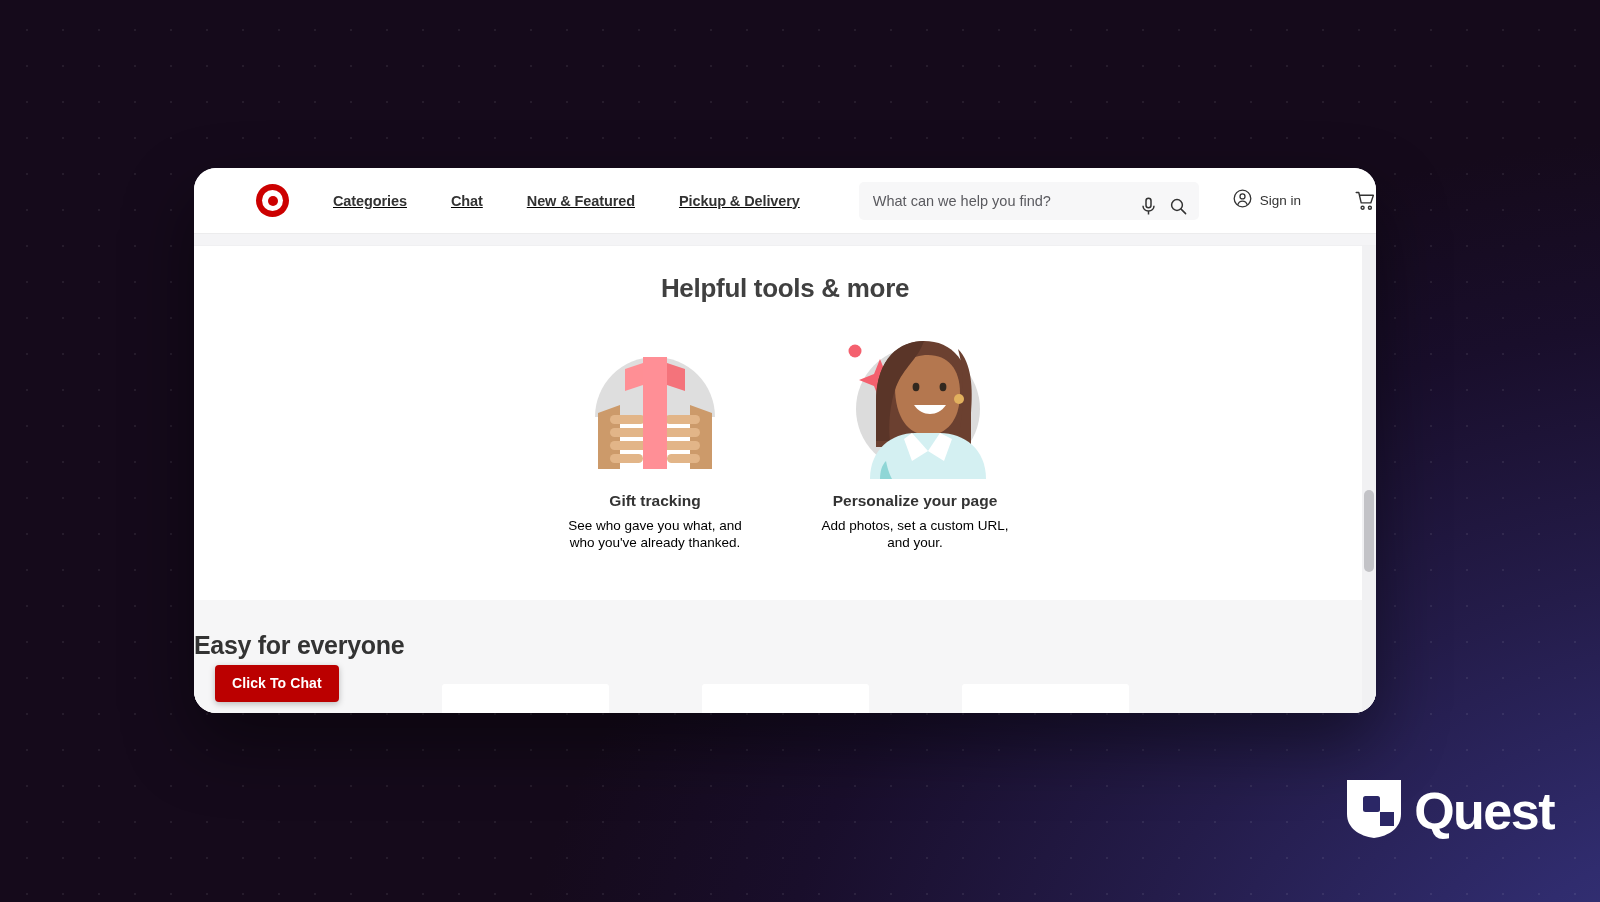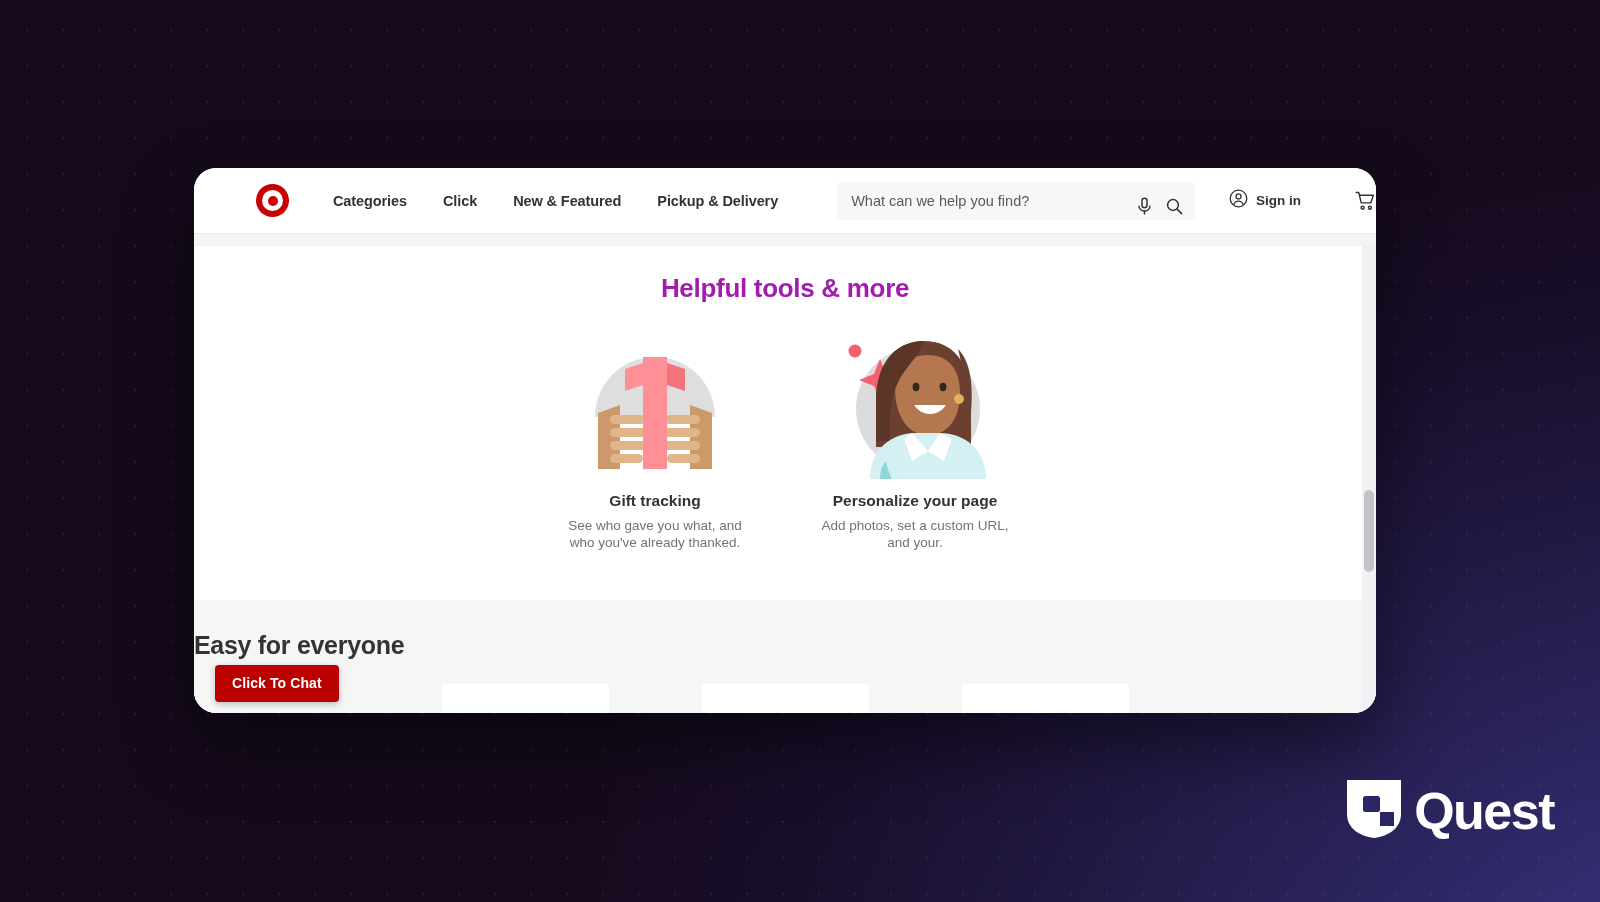--- a/index.html
+++ b/index.html
@@ -69,22 +69,23 @@
     background: #fff;
     display: flex; align-items: center; justify-content: center;
   }
   .target-logo .ring-dot {
     width: 10px; height: 10px; border-radius: 50%; background: #cc0000;
   }
 
   .main-nav {
     display: flex;
     align-items: center;
-    gap: 0;
+    gap: 8px;
     margin-left: 26px;
+    text-decoration: underline;
   }
   .nav-item {
     font-size: 14.5px;
     font-weight: bold;
     color: #333333;
     letter-spacing: -0.1px;
     padding: 8px 18px;
     white-space: nowrap;
     cursor: pointer;
   }
@@ -122,21 +123,21 @@
 
   .header-right {
     display: flex;
     align-items: center;
     margin-left: 34px;
     gap: 8px;
   }
   .signin-label {
     font-size: 13.5px;
     color: #333;
-    font-weight: bold;
+    font-weight: normal;
     white-space: nowrap;
   }
   .cart-btn { margin-left: 46px; display:flex; align-items:center; cursor: pointer; }
 
   
   .header-underbar {
     height: 13px;
     background: #f4f4f6;
     border-top: 1px solid #ececed;
     border-bottom: 1px solid #f0f0f2;
@@ -153,21 +154,21 @@
   .section-tools {
     background: #ffffff;
     padding-top: 27px;
     height: 354px;
   }
 
   .section-title {
     text-align: center;
     font-size: 26px;
     font-weight: bold;
-    color: #a21caf;
+    color: #404040;
     letter-spacing: -0.3px;
   }
 
   .cards-row {
     display: flex;
     justify-content: center;
     gap: 38px;
     margin-top: 25px;
   }
   .tool-card {
@@ -185,21 +186,21 @@
     margin-top: 13px;
     font-size: 15.5px;
     font-weight: bold;
     color: #333333;
     text-align: center;
   }
   .tool-desc {
     margin-top: 8px;
     font-size: 13.5px;
     line-height: 1.25;
-    color: #737373;
+    color: #000000;
     text-align: center;
     max-width: 200px;
   }
 
   
   .section-easy {
     background: #f6f6f7;
     height: 113px;
     padding-top: 31px;
     position: relative;
@@ -288,21 +289,21 @@
     <div class="site-header">
 
       <div class="target-logo">
         <div class="ring-white">
           <div class="ring-dot"></div>
         </div>
       </div>
 
       <nav class="main-nav">
         <div class="nav-item">Categories</div>
-        <div class="nav-item">Click</div>
+        <div class="nav-item">Chat</div>
         <div class="nav-item">New &amp; Featured</div>
         <div class="nav-item">Pickup &amp; Delivery</div>
       </nav>
 
       <div class="search-wrap">
         <input class="search-input" type="text" placeholder="What can we help you find?" style="">
         <div class="search-icons">
           <span>
             <svg width="15" height="19" viewBox="0 0 15 19" fill="none" stroke="#333" stroke-width="1.5">
               <rect x="5" y="1.2" width="5" height="9.5" rx="2.5"></rect>

